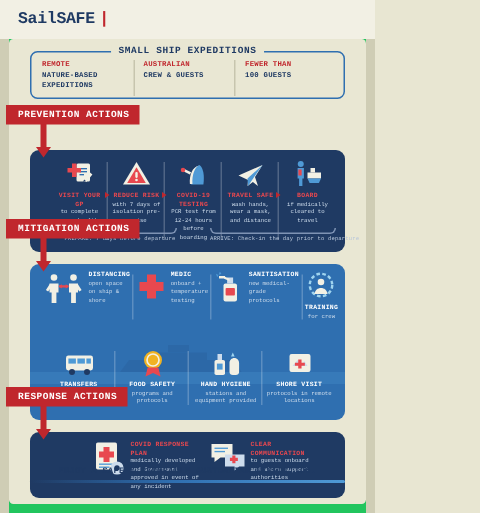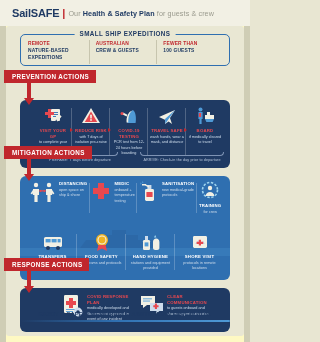--- a/index.html
+++ b/index.html
@@ -6,21 +6,22 @@
   html,body { width:250px; height:342px; }
   body {
     font-family:"Liberation Sans", sans-serif;
     background:#e8e6d2;
     overflow:hidden;
     position:relative;
   }
   
   #poster {
     position:absolute; inset:0;
-    background:#fef9c3;
+    background:#22c55e;
+    font-family:Liberation Mono, monospace;
   }
   .paper-edge-l { position:absolute; left:0; top:0; bottom:0; width:6px; background:#cfcdb5; }
   .paper-edge-r { position:absolute; right:0; top:0; bottom:0; width:6px; background:#cfcdb5; }
 
   
   #header {
     position:absolute; left:0; right:0; top:0; height:26px;
     background:#f2f0e4;
     display:flex; align-items:center; padding-left:12px;
   }
@@ -120,21 +121,20 @@
 </head>
 <body>
 
 <div id="poster">
   <div class="paper-edge-l"></div>
   <div class="paper-edge-r"></div>
 
   <div id="header">
     <span class="logo">SailSAFE</span>
     <span class="logo-bar">|</span>
-    <span class="tag"><span>Our </span><b>Health &amp; Safety Plan</b><span> for guests &amp; crew</span></span>
   </div>
 
   <div id="body-card">
 
     <div id="ship-box">
       <div class="sb-frame"></div>
       <div class="sb-title">SMALL SHIP EXPEDITIONS</div>
       <div class="sb-cols">
         <div class="sb-col">
           <div class="sb-l1">REMOTE</div>

